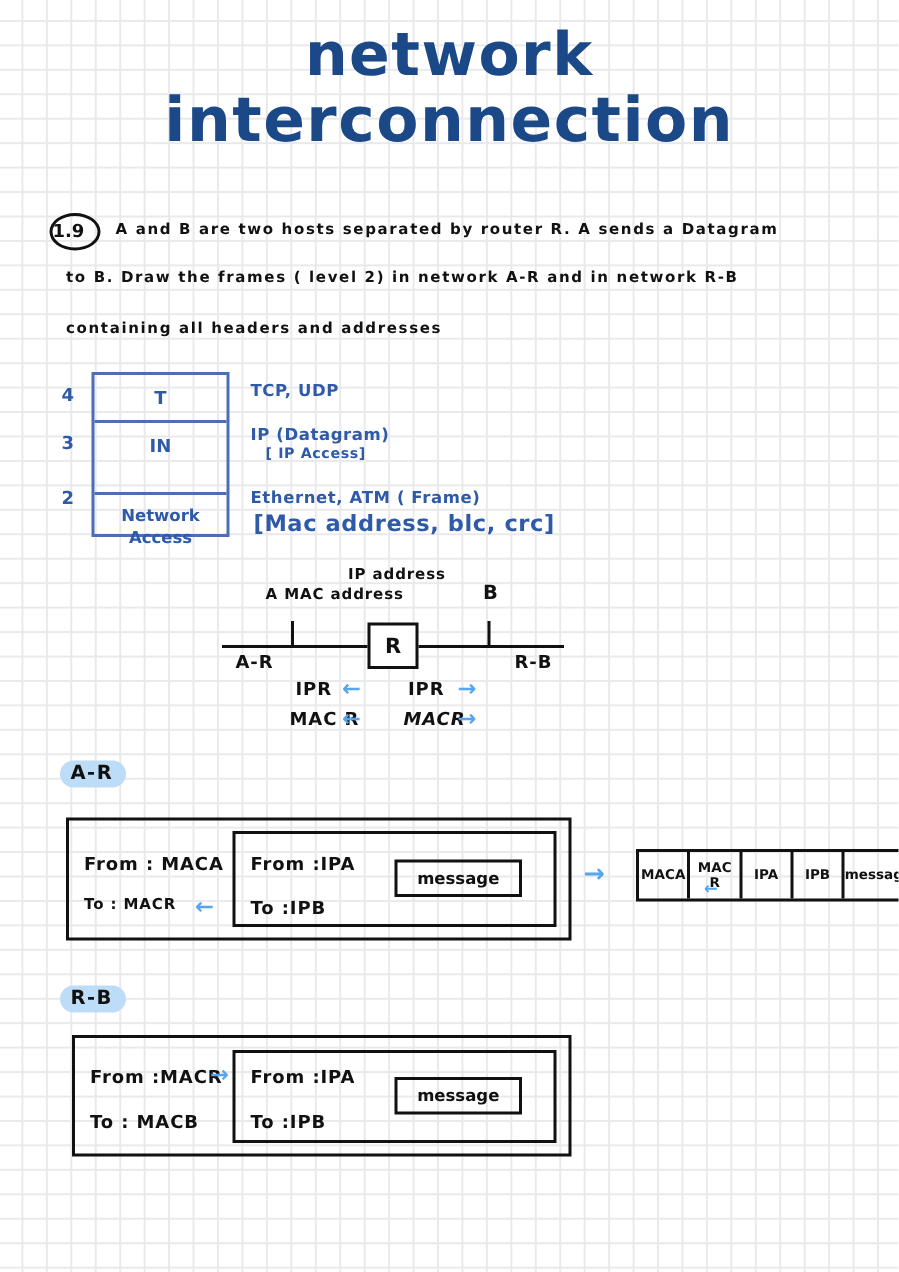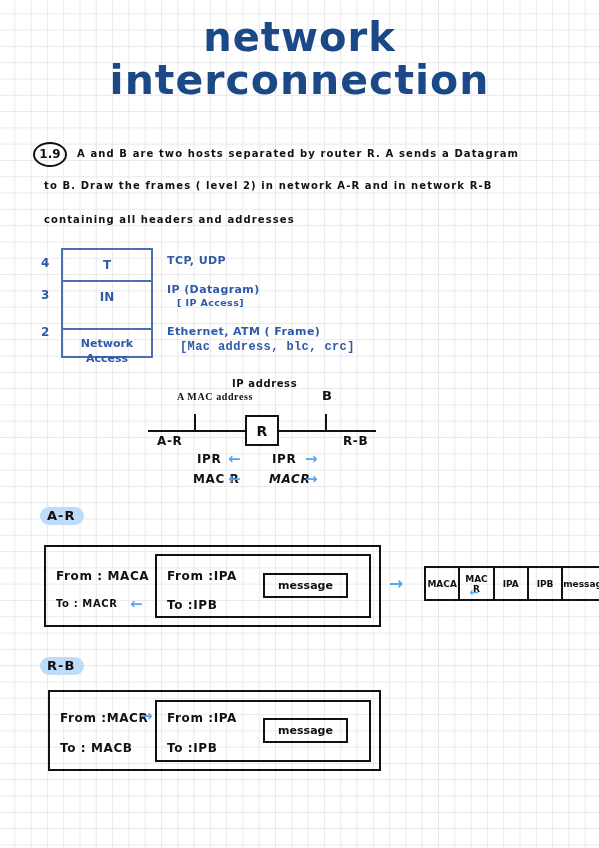--- a/index.html
+++ b/index.html
@@ -43,21 +43,21 @@
     font-size: 11.5px;
     letter-spacing: 0.6px;
     white-space: nowrap;
   }
   
   #q-num {
     left: 33px; top: 142px;
     width: 30px; height: 21px;
     border: 2px solid #111; border-radius: 50%;
     color:#111; font-weight:bold; font-size: 12px;
-    text-align:center; line-height: 20px;
+    line-height: 20px;
     font-family:"DejaVu Sans", sans-serif;
   }
   .q-line { left: 77px; font-size: 10px; letter-spacing: 1.1px; text-align: center; }
   #q-l1 { top: 148px; }
   #q-l2 { top: 180px; left: 44px; }
   #q-l3 { top: 214px; left: 44px; }
   
   #layer-table {
     left: 61px; top: 248px; width: 92px; height: 110px;
     border: 2px solid #4a6fb5;
@@ -76,39 +76,39 @@
   .lvl { color:#2f5aa8; font-weight:bold; font-size: 12px; font-family:"DejaVu Sans", sans-serif;}
   #lvl4 { left: 41px; top: 256px; }
   #lvl3 { left: 41px; top: 288px; }
   #lvl2 { left: 41px; top: 325px; }
   .note { color:#2f5aa8; font-weight:bold; font-size: 11px; letter-spacing:.4px; white-space:nowrap;
           font-family:"DejaVu Sans", sans-serif;}
   #note-tcp  { left: 167px; top: 254px; }
   #note-ip   { left: 167px; top: 283px; }
   #note-ipa  { left: 177px; top: 297px; font-size:9.5px; }
   #note-eth  { left: 167px; top: 325px; }
-  #note-mac  { left: 180px; top: 340px; font-size:12px;font-family:Liberation Mono, monospace; }
+  #note-mac  { left: 169px; top: 340px; font-size:15px; }
   
   #topo-line {
     left: 148px; top: 430px; width: 228px; height: 0;
     border-top: 2px solid #111;
   }
   .tick { width:0; border-left: 2px solid #111; }
   #tick-a { left: 194px; top: 414px; height: 17px; }
   #tick-b { left: 325px; top: 414px; height: 17px; }
   #router-box {
     left: 245px; top: 415px; width: 34px; height: 31px;
     border: 2px solid #111; background: #fff;
     box-sizing:border-box;
     text-align:center; line-height: 28px;
     color:#111; font-weight:bold; font-size: 14px;
     font-family:"DejaVu Sans", sans-serif;
   }
   #lbl-ipaddr  { left: 200px; top: 378px; font-size: 10px; padding-left: 32px; }
-  #lbl-amac    { left: 177px; top: 391px; font-size: 10px; font-family: Liberation Serif, serif; }
+  #lbl-amac    { left: 177px; top: 391px; font-size: 10px; }
   #lbl-b       { left: 322px; top: 388px; font-size: 13px; }
   #lbl-ar      { left: 157px; top: 434px; font-size: 12px; }
   #lbl-rb      { left: 343px; top: 434px; font-size: 12px; }
   #ipr-l  { left: 197px; top: 452px; font-size: 12px; }
   #ipr-r  { left: 272px; top: 452px; font-size: 12px; }
   #macr-l { left: 193px; top: 472px; font-size: 12px; }
   #macr-r { left: 269px; top: 472px; font-size: 12px; font-style: italic; }
   .arrow-blue { color:#56a5f0; font-weight:bold; font-size: 15px; font-family:"DejaVu Sans", sans-serif; }
   #arw-ipl  { left: 228px; top: 450px; }
   #arw-iprr { left: 305px; top: 450px; }

